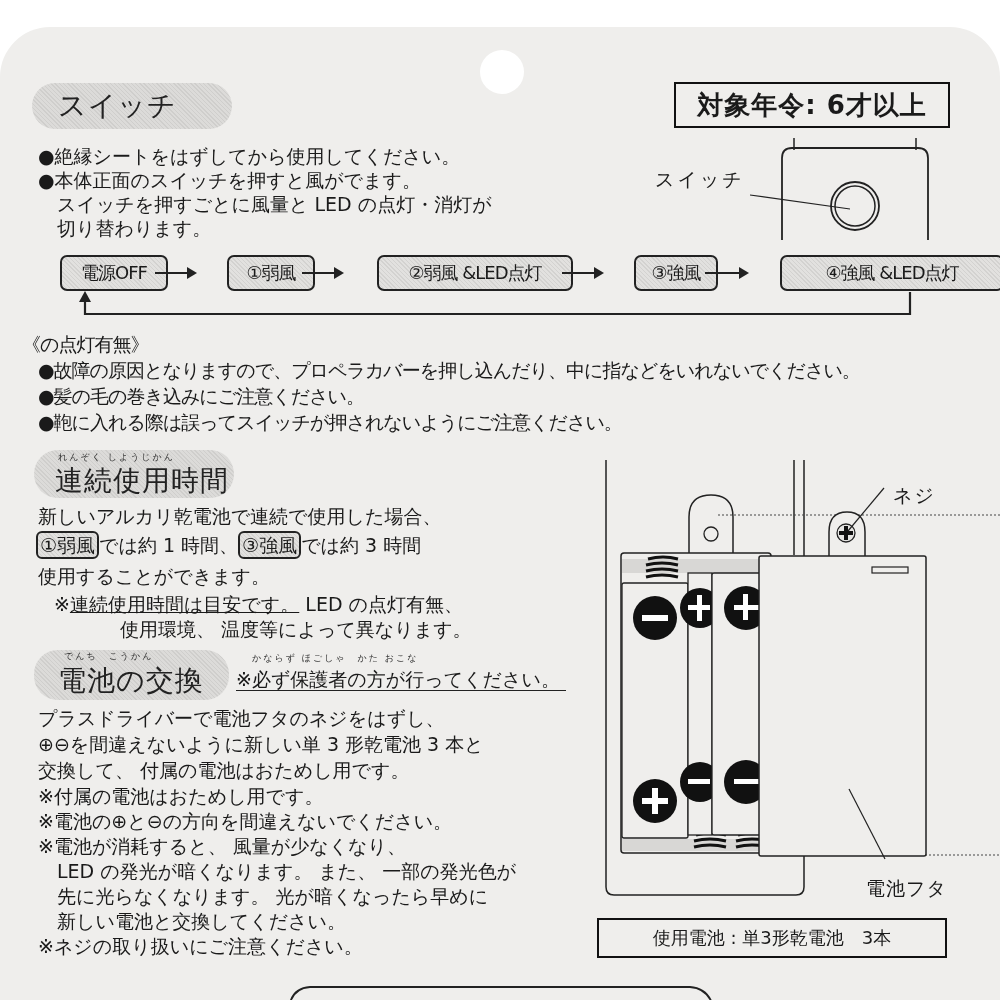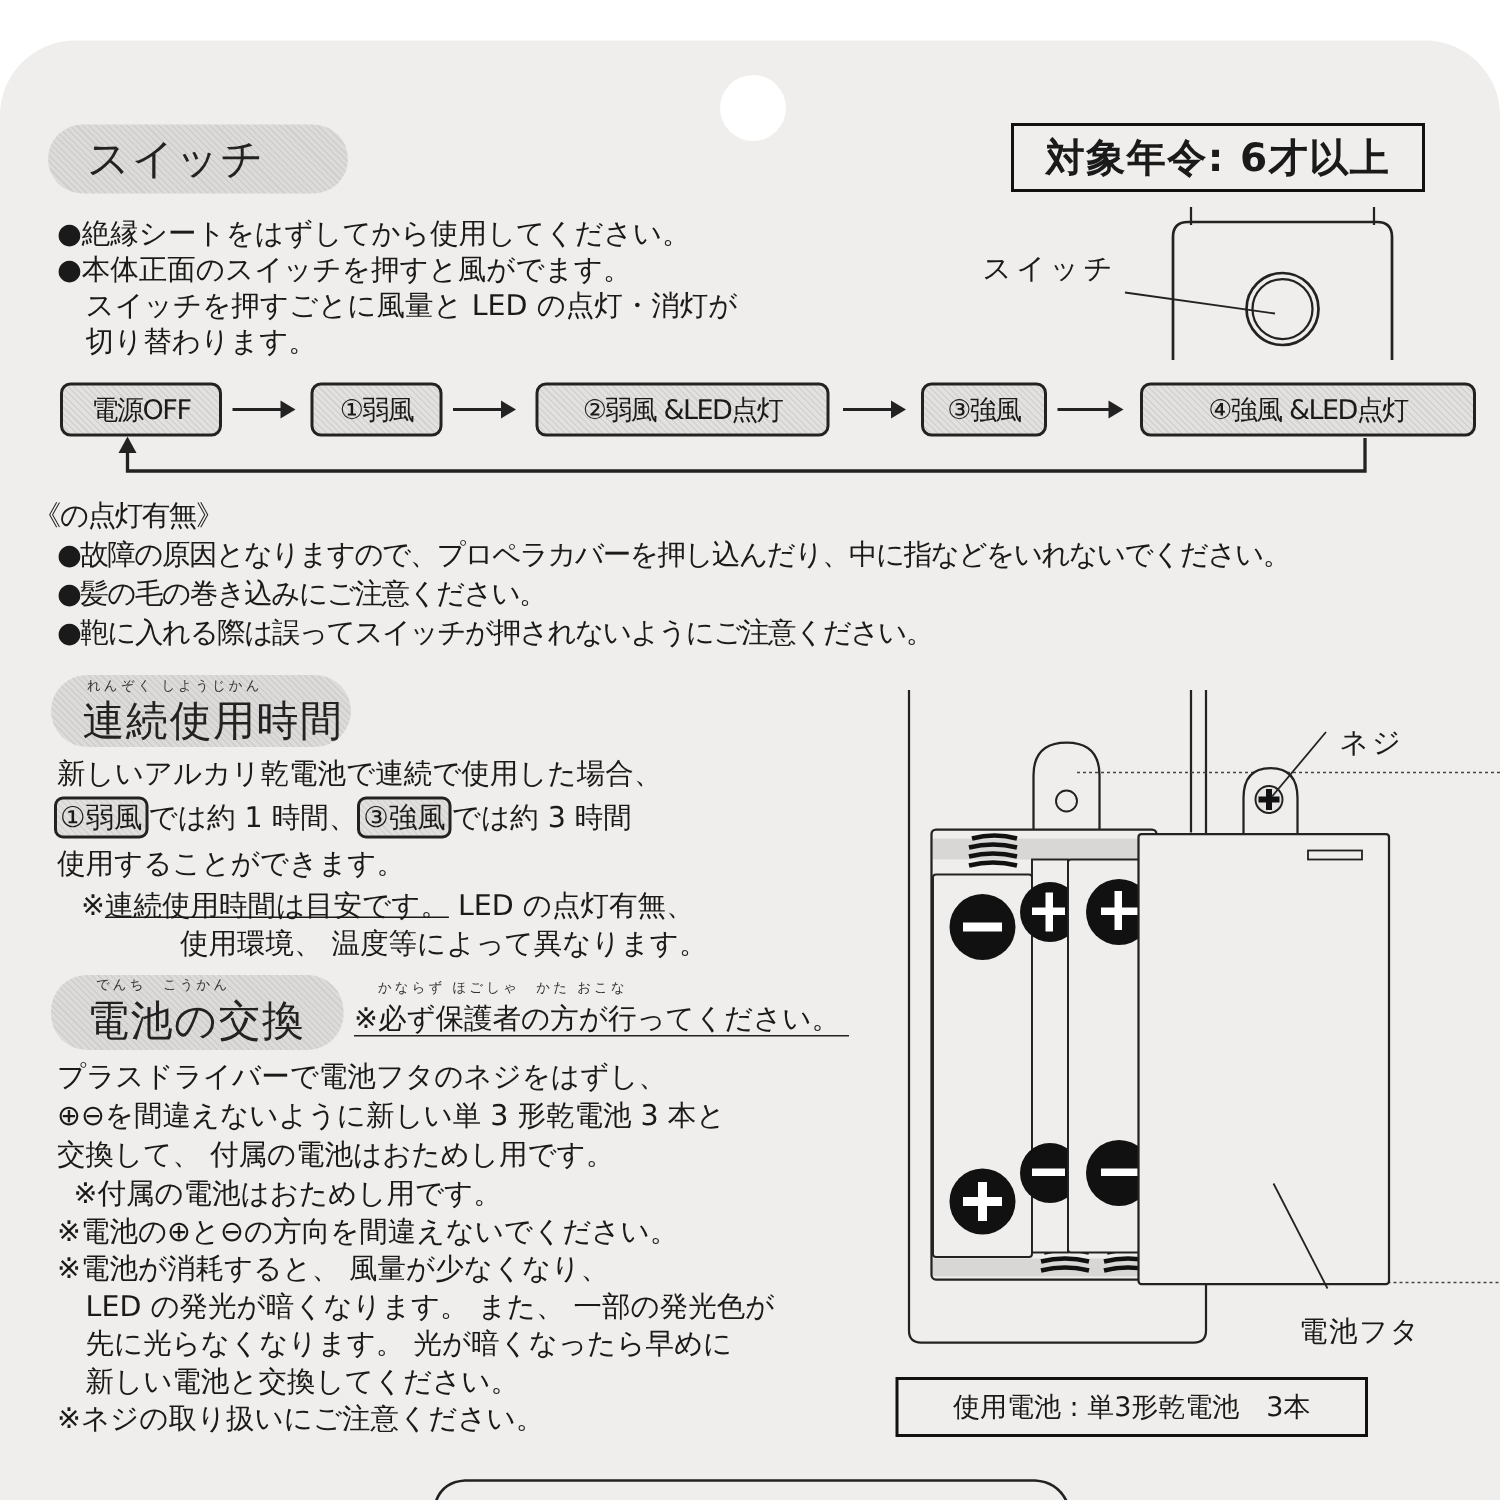--- a/index.html
+++ b/index.html
@@ -12,27 +12,27 @@
   .pill{position:absolute;background:repeating-linear-gradient(45deg,#cfcecc 0,#cfcecc 1px,#dcdbd9 1px,#dcdbd9 3px);
         border-radius:24px;}
   .h{font-size:28px;color:#222;letter-spacing:1px;}
   .t{font-size:19px;line-height:22px;white-space:nowrap;}
   .tc{font-size:19px;line-height:23px;white-space:nowrap;letter-spacing:-1px;}
   .ruby{font-size:9px;letter-spacing:2px;color:#333;}
   .age{position:absolute;left:674px;top:82px;width:276px;height:46px;border:2.5px solid #111;box-sizing:border-box;
        font-size:26px;font-weight:bold;display:flex;align-items:center;justify-content:center;letter-spacing:1px;}
   .step{position:absolute;top:255px;height:36px;border:2px solid #222;border-radius:7px;box-sizing:border-box;
         background:repeating-linear-gradient(45deg,#d3d2d0 0,#d3d2d0 1px,#e2e1df 1px,#e2e1df 3px);
-        font-size:18px;display:flex;align-items:center;justify-content:center;white-space:nowrap;letter-spacing:-1px;}
+        font-size:18px;display:flex;align-items:center;justify-content:center;white-space:nowrap;letter-spacing:-1px;margin-left:20px;}
   .arrow{position:absolute;top:272px;height:2px;background:#222;}
   .arrow:after{content:"";position:absolute;right:-2px;top:-5px;border-left:10px solid #222;border-top:6px solid transparent;border-bottom:6px solid transparent;}
   .inline-step{display:inline-block;border:2px solid #222;border-radius:6px;padding:0 2px;line-height:24px;
         background:repeating-linear-gradient(45deg,#d3d2d0 0,#d3d2d0 1px,#e2e1df 1px,#e2e1df 3px);}
   .u{text-decoration:underline;}
-  .batt-label{position:absolute;left:597px;top:918px;width:315px;height:40px;border:2px solid #111;box-sizing:border-box;
+  .batt-label{position:absolute;left:597px;top:918px;width:350px;height:40px;border:2px solid #111;box-sizing:border-box;
        font-size:18px;display:flex;align-items:center;justify-content:center;white-space:pre;}
   svg{position:absolute;}
 </style>
 </head>
 <body>
 
 <div class="card"></div>
 <div class="hole"></div>
 
 <div class="age">対象年令: 6才以上</div>
@@ -89,21 +89,21 @@
 
 <div class="pill" style="left:34px;top:650px;width:195px;height:50px;"></div>
 <div class="abs ruby" style="left:64px;top:650px;white-space:pre;">でんち　こうかん</div>
 <div class="abs h" style="left:58px;top:662px;">電池の交換</div>
 <div class="abs ruby" style="left:252px;top:652px;white-space:pre;">かならず ほごしゃ　かた おこな</div>
 <div class="abs t" style="left:236px;top:668px;border-bottom:1.5px solid #222;padding-right:6px;">※必ず保護者の方が行ってください。</div>
 
 <div class="abs t" style="left:38px;top:707px;">プラスドライバーで電池フタのネジをはずし、</div>
 <div class="abs t" style="left:38px;top:733px;">⊕⊖を間違えないように新しい単 3 形乾電池 3 本と</div>
 <div class="abs t" style="left:38px;top:759px;">交換して、 付属の電池はおためし用です。</div>
-<div class="abs t" style="left:38px;top:785px;margin-left:11px;">※付属の電池はおためし用です。</div>
+<div class="abs t" style="left:38px;top:785px;">※付属の電池はおためし用です。</div>
 <div class="abs t" style="left:38px;top:810px;">※電池の⊕と⊖の方向を間違えないでください。</div>
 <div class="abs t" style="left:38px;top:835px;">※電池が消耗すると、 風量が少なくなり、</div>
 <div class="abs t" style="left:38px;top:860px;">　LED の発光が暗くなります。 また、 一部の発光色が</div>
 <div class="abs t" style="left:38px;top:885px;">　先に光らなくなります。 光が暗くなったら早めに</div>
 <div class="abs t" style="left:38px;top:910px;">　新しい電池と交換してください。</div>
 <div class="abs t" style="left:38px;top:935px;">※ネジの取り扱いにご注意ください。</div>
 
 <svg style="left:600px;top:455px;" width="400" height="450">
 
   <path d="M6 5 V432 Q6 440 14 440 H196 Q204 440 204 432 V5" fill="none" stroke="#222" stroke-width="1.5"></path>

